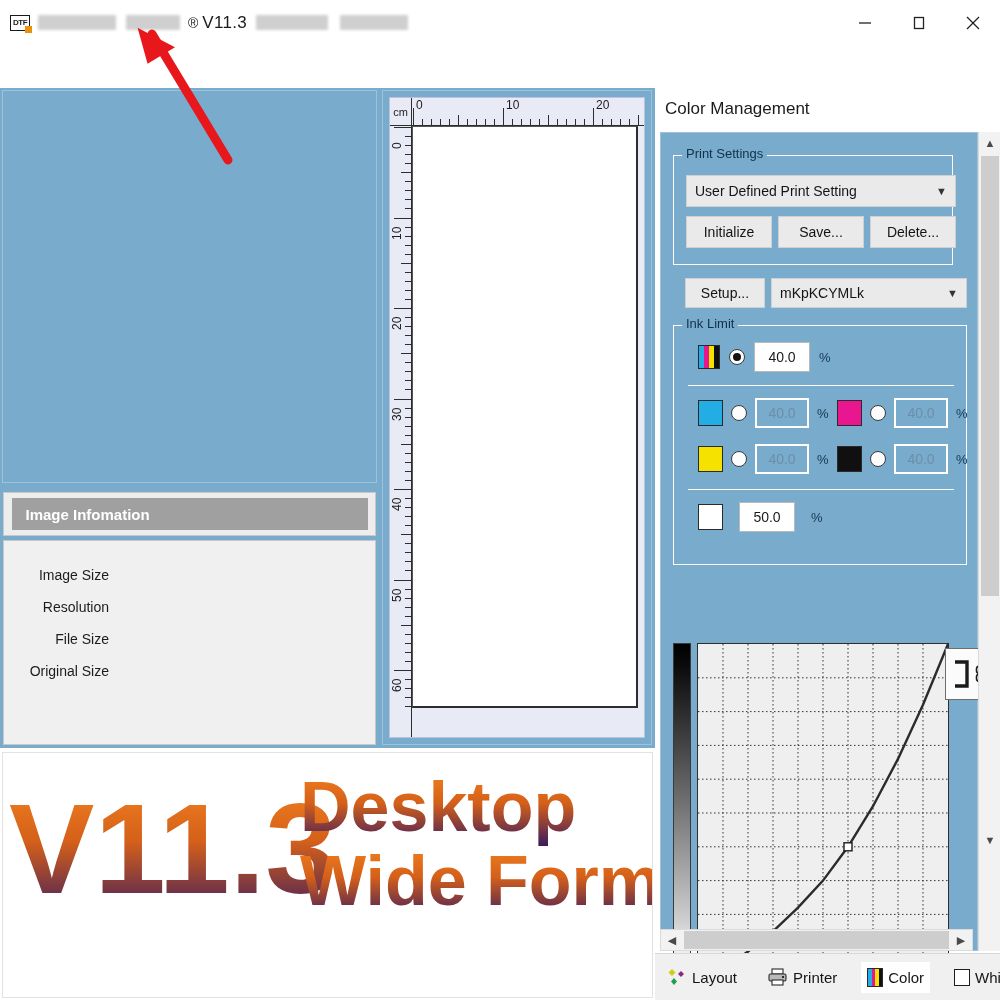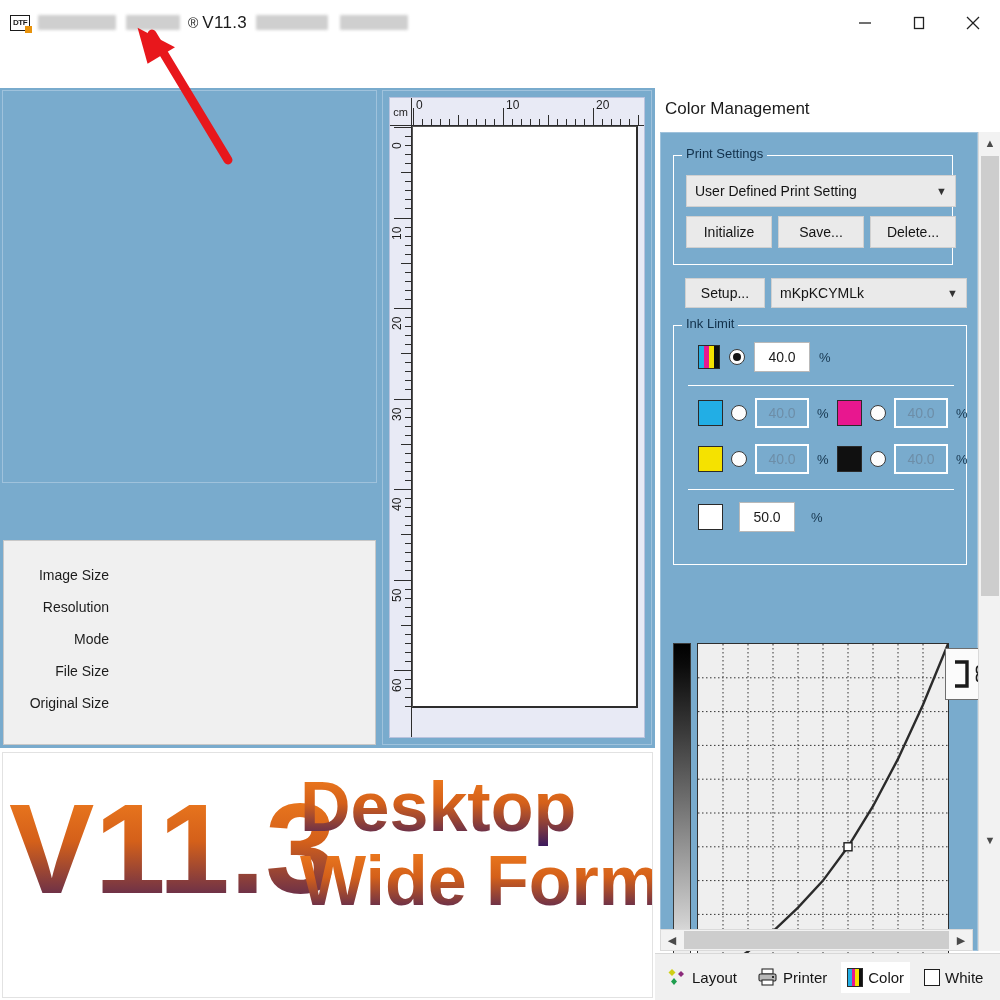--- a/index.html
+++ b/index.html
@@ -260,21 +260,21 @@
     background: #f2f2f2; border: 1px solid #dadada;
     display: flex; align-items: center; justify-content: space-between;
   }
   .hb-arrow { width: 22px; text-align: center; color: #4a4a4a; font-size: 11px; }
   .hb-track { flex: 1; height: 18px; background: #cdcdcd; margin: 0 1px; }
 
   
   .tabbar {
     position: absolute; left: 655px; bottom: 0; width: 345px; height: 47px;
     background: #f0f0f0; border-top: 1px solid #d8d8d8;
-    display: flex; align-items: center; padding-left: 6px; gap: 8px;
+    display: flex; align-items: center; padding-left: 6px; gap: 18px;
   }
   .tab {
     display: flex; align-items: center; gap: 5px;
     padding: 6px 6px; font-size: 15px; color: #151515;
     background: transparent;
   }
   .tab.active { background: #ffffff; }
   .tab .ticon { display: flex; align-items: center; flex: none; }
   .cmyk-mini { display: flex; width: 16px; height: 19px; border: 1px solid #2a2a2a; }
   .cmyk-mini i { flex: 1; }
@@ -326,32 +326,33 @@
           </svg>
       </div>
     </div>
   </div>
 
 
   <div class="workspace">
 
     <div class="preview-pane"></div>
 
+    <div class="info-header-wrap">
+      <div class="info-header">
+        <span>Image Infomation</span>
+      </div>
+    </div>
 
     <div class="info-body">
       <div class="info-row">
         <span class="info-label">Image Size</span>
         <span class="info-value"></span>
       </div>
       <div class="info-row">
         <span class="info-label">Resolution</span>
-        <span class="info-value"></span>
-      </div>
-      <div class="info-row">
-        <span class="info-label">Mode</span>
         <span class="info-value"></span>
       </div>
       <div class="info-row">
         <span class="info-label">File Size</span>
         <span class="info-value"></span>
       </div>
       <div class="info-row">
         <span class="info-label">Original Size</span>
         <span class="info-value"></span>
       </div>

